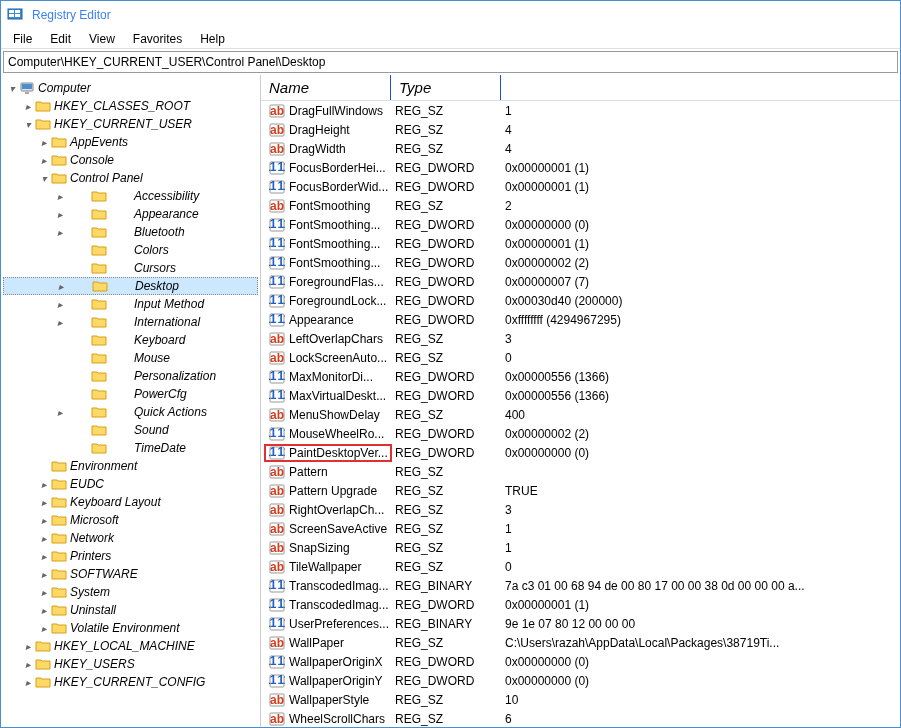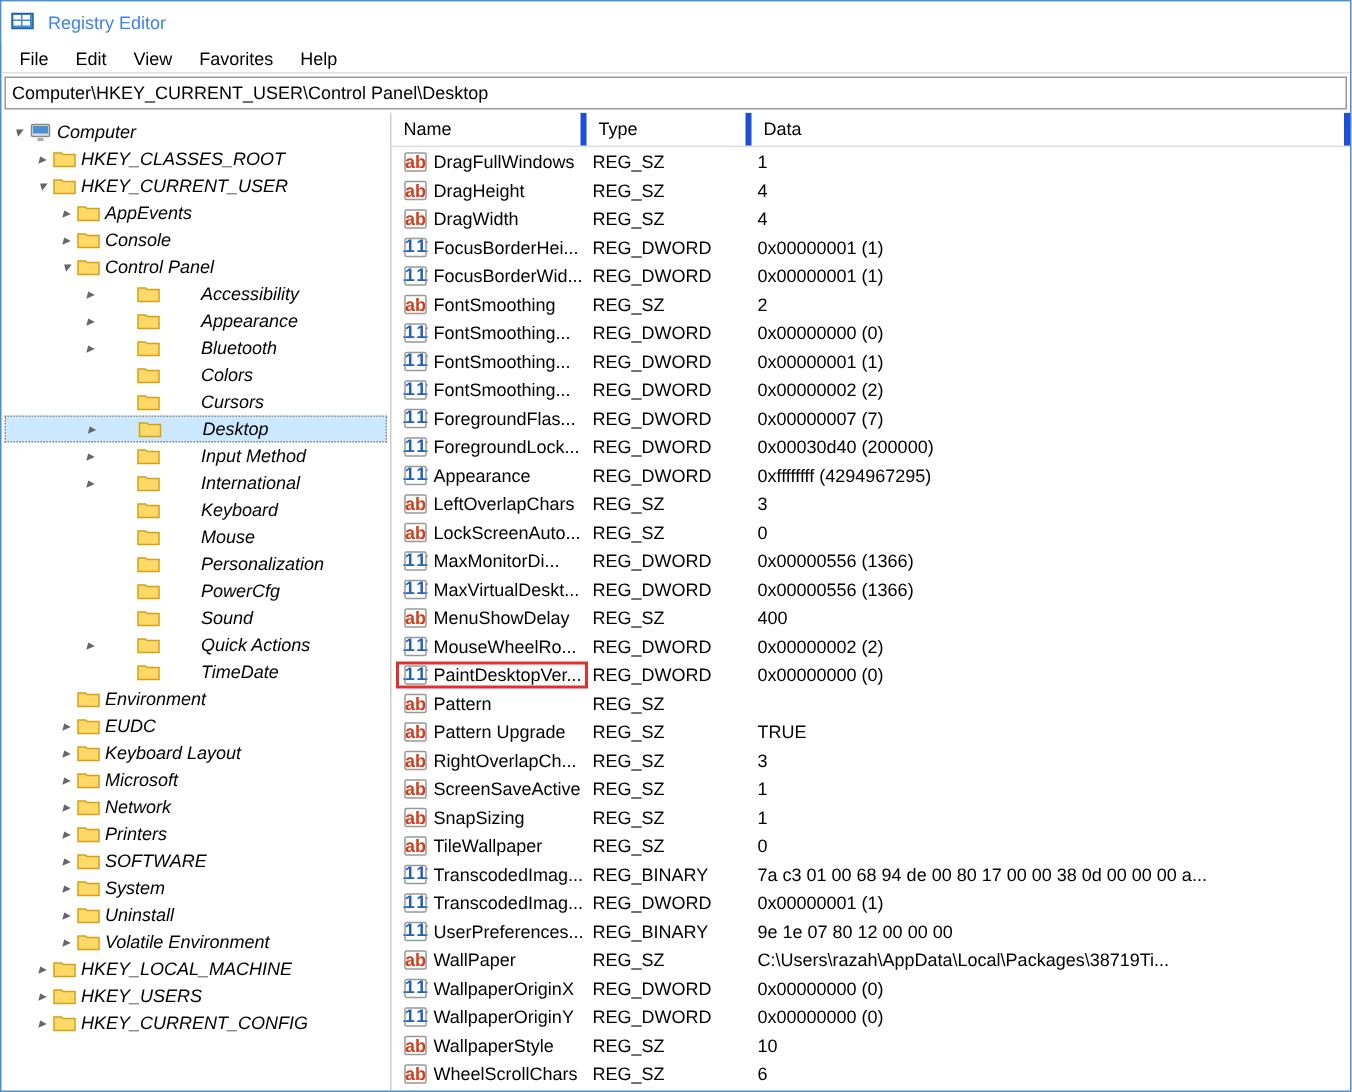--- a/index.html
+++ b/index.html
@@ -17,21 +17,21 @@
 .tree-row.selected { background: #cce8ff; border: 1px dotted #888; }
 .expander { width: 14px; text-align: center; color: #666; font-size: 10px; display: inline-block; }
 .expander.open::before { content: "▾"; }
 .expander.closed::before { content: "▸"; }
 .expander.none::before { content: ""; }
 .folder-icon { width: 16px; height: 14px; margin-right: 3px; display: inline-block; }
 .folder-icon svg { display: block; }
 .computer-icon { width: 16px; height: 14px; margin-right: 3px; display: inline-block; }
 .list { flex: 1; overflow: auto; }
 .list-header { display: flex; border-bottom: 1px solid #ddd; position: sticky; top: 0; background: #fff; }
-.list-header .col { padding: 4px 8px; font-size: 12px; border-right: 4px solid #1d4ed8; }
+.list-header .col { padding: 4px 8px; font-size: 15px; border-right: 1px solid #1d4ed8; font-style: italic; }
 .col-name { width: 130px; }
 .col-type { width: 110px; }
 .col-data { flex: 1; }
 .list-row { display: flex; align-items: center; height: 19px; padding: 0 4px; }
 .list-row.highlighted .cell-name { outline: 2px solid #e03030; outline-offset: -1px; }
 .cell { font-size: 12px; overflow: hidden; text-overflow: ellipsis; white-space: nowrap; padding: 0 4px; }
 .cell-name { width: 126px; display: flex; align-items: center; gap: 4px; }
 .cell-type { width: 110px; }
 .cell-data { flex: 1; }
 .value-icon { width: 16px; height: 16px; flex-shrink: 0; }
@@ -265,38 +265,38 @@
                         <span class="folder-icon">
                           <svg viewBox="0 0 16 14">
                             <path d="M1 3 L6 3 L7 4 L15 4 L15 12 L1 12 Z" fill="#ffd968" stroke="#d4a017"></path>
                           </svg>
                         </span>
                         <span>PowerCfg</span>
                       </div>
                     </li>
                     <li>
                       <div class="tree-row indent-3">
+                        <span class="expander closed"></span>
+                        <span class="folder-icon">
+                          <svg viewBox="0 0 16 14">
+                            <path d="M1 3 L6 3 L7 4 L15 4 L15 12 L1 12 Z" fill="#ffd968" stroke="#d4a017"></path>
+                          </svg>
+                        </span>
+                        <span>Quick Actions</span>
+                      </div>
+                    </li>
+                    <li>
+                      <div class="tree-row indent-3">
                         <span class="expander none"></span>
                         <span class="folder-icon">
                           <svg viewBox="0 0 16 14">
                             <path d="M1 3 L6 3 L7 4 L15 4 L15 12 L1 12 Z" fill="#ffd968" stroke="#d4a017"></path>
                           </svg>
                         </span>
                         <span>Sound</span>
-                      </div>
-                    </li>
-                    <li>
-                      <div class="tree-row indent-3">
-                        <span class="expander closed"></span>
-                        <span class="folder-icon">
-                          <svg viewBox="0 0 16 14">
-                            <path d="M1 3 L6 3 L7 4 L15 4 L15 12 L1 12 Z" fill="#ffd968" stroke="#d4a017"></path>
-                          </svg>
-                        </span>
-                        <span>Quick Actions</span>
                       </div>
                     </li>
                     <li>
                       <div class="tree-row indent-3">
                         <span class="expander none"></span>
                         <span class="folder-icon">
                           <svg viewBox="0 0 16 14">
                             <path d="M1 3 L6 3 L7 4 L15 4 L15 12 L1 12 Z" fill="#ffd968" stroke="#d4a017"></path>
                           </svg>
                         </span>
@@ -452,21 +452,20 @@
             </li>
           </ul>
         </li>
       </ul>
   </div>
 
   <div class="list">
     <div class="list-header">
       <div class="col col-name">Name</div>
       <div class="col col-type">Type</div>
-      <div class="col col-data">Data</div>
     </div>
     <div id="list-body">
         <div class="list-row">
           <div class="cell cell-name">
             <span class="value-icon"><svg viewBox="0 0 16 16">
                 <rect x="1" y="2" width="14" height="12" rx="1" fill="#fff" stroke="#999"></rect>
                 <text x="8" y="12" font-size="8" text-anchor="middle" fill="#d04020" font-weight="bold">ab</text>
               </svg></span>
             <span>DragFullWindows</span>
           </div>

